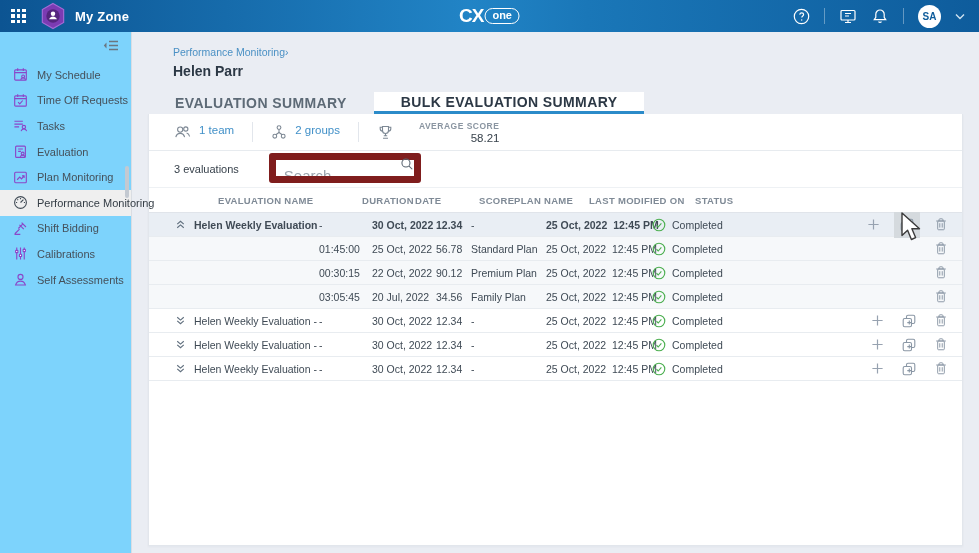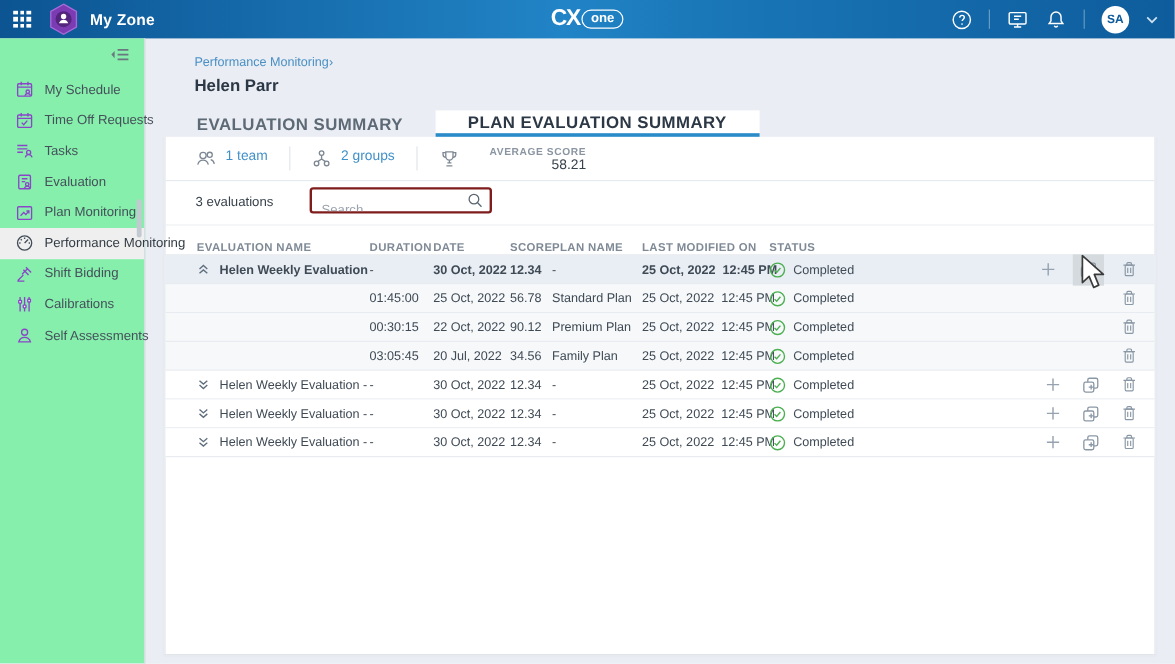--- a/index.html
+++ b/index.html
@@ -24,21 +24,21 @@
   .tb-icon { width:18px; height:18px; display:flex; align-items:center; justify-content:center; cursor:pointer;}
   .tb-divider { width:1px; height:16px; background:rgba(255,255,255,.35); }
   .avatar { width:23px; height:23px; border-radius:50%; background:#fff; color:#0d5b9a;
     font-size:10px; font-weight:700; display:flex; align-items:center; justify-content:center; cursor:pointer;}
   .chev { cursor:pointer; display:flex; }
 
   
   .shell { display:flex; height:521px; }
 
   
-  .sidebar { position:relative; width:121px; background:#86efac; border-right:1px solid #d9dde3; flex:none; }
+  .sidebar { position:relative; width:132px; background:#7dd3fc; border-right:1px solid #d9dde3; flex:none; }
   .collapse-row { height:26px; display:flex; justify-content:flex-end; align-items:center; padding-right:12px; }
   .side-list { margin-top:4px; }
   .side-item { height:25.6px; display:flex; align-items:center; padding-left:13px; cursor:pointer; }
   .side-item.selected { background:#efefef; }
   .side-item .s-icon { width:15px; height:15px; margin-right:9px; flex:none; display:flex; }
   .side-item .s-label { font-size:11px; color:#45505a; white-space:nowrap; }
   .side-item.selected .s-label { color:#333c44; }
   .side-scrollthumb { position:absolute; right:2px; top:134px; width:4px; height:32px;
     background:#c3c9d1; border-radius:2px; }
 
@@ -61,29 +61,29 @@
   .stat-link { display:flex; align-items:flex-start; gap:8px; cursor:pointer; }
   .stat-link .stat-text { font-size:11.5px; color:#4190c8; }
   .stat-div { width:1px; height:20px; background:#e2e6ec; margin:0 18px; }
   .avg { display:flex; align-items:center; gap:25px;text-align:right; }
   .avg-label { font-size:8.5px; letter-spacing:.5px; color:#8a95a1; font-weight:700; }
   .avg-value { font-size:11.5px; color:#38424c; margin-top:1px; }
 
   .toolbar { height:36px; display:flex; align-items:center; padding-left:25px; }
   .eval-count { font-size:11px; color:#38424c; margin-right:30px; }
   .searchbox { position:relative; width:152px; }
-  .searchbox input { width:152px; height:22px; border:2px solid #7f1d1d; border-radius:3px;
-    font-size:11px; padding:16px 26px 0 8px; color:#38424c; outline:none;
+  .searchbox input { width:152px; height:22px; border:7px solid #7f1d1d; border-radius:3px;
+    font-size:15px; padding:16px 26px 0 8px; color:#38424c; outline:none;
     font-family:"Liberation Sans","DejaVu Sans",sans-serif;}
   .searchbox input::placeholder { color:#9aa3ad; }
   .searchbox .mag { position:absolute; right:7px; top:4px; }
 
   
-  .thead { height:26px; display:flex; align-items:flex-end; border-top:1px solid #eef1f4;
-    border-bottom:1px solid #e0e4ea; font-size:9.5px; font-weight:700; letter-spacing:.3px; color:#7f8a96; }
+  .thead { height:26px; display:flex; align-items:center; border-top:1px solid #eef1f4;
+    border-bottom:1px solid #e0e4ea; font-size:9.5px; font-weight:700; letter-spacing:.3px; color:#7f8a96;padding-left:43px; }
   .trow { height:24px; display:flex; align-items:center; border-bottom:1px solid #e8ecf0;
     font-size:10.5px; color:#3f4a55; background:#fff; }
   .trow.active { background:#e9eef4; }
   .trow.child { background:#f6f8fa; }
   .trow.bold .c-name, .trow.bold .c-date, .trow.bold .c-score, .trow.bold .c-mod { font-weight:700; }
 
   .c-exp { width:45px; flex:none; display:flex; justify-content:flex-end; }
   .c-exp .exp-btn { margin-right:7px; cursor:pointer; display:flex; }
   .c-name { width:125px; flex:none; white-space:nowrap; overflow:hidden; }
   .c-dur { width:53px; flex:none; }
@@ -283,21 +283,21 @@
   <div class="main">
     <div class="crumb-block">
       <div>
         <span class="breadcrumb">Performance Monitoring</span><span class="breadcrumb bc-sep">›</span>
       </div>
       <div class="page-title">Helen Parr</div>
     </div>
 
     <div class="tabs">
       <div class="tab">EVALUATION SUMMARY</div>
-      <div class="tab active">PLAN EVALUATION SUMMARY</div>
+      <div class="tab active">BULK EVALUATION SUMMARY</div>
     </div>
 
     <div class="card">
 
       <div class="stats">
         <div class="stat-link">
           <svg width="17" height="16" viewBox="0 0 17 16" fill="none" stroke="#7d8894" stroke-width="1.1">
             <circle cx="6.2" cy="5.6" r="2.6"></circle>
             <path d="M1.8 13.2c.6-2.4 2.2-3.8 4.4-3.8s3.8 1.4 4.4 3.8"></path>
             <circle cx="11.8" cy="5" r="2.1"></circle>

